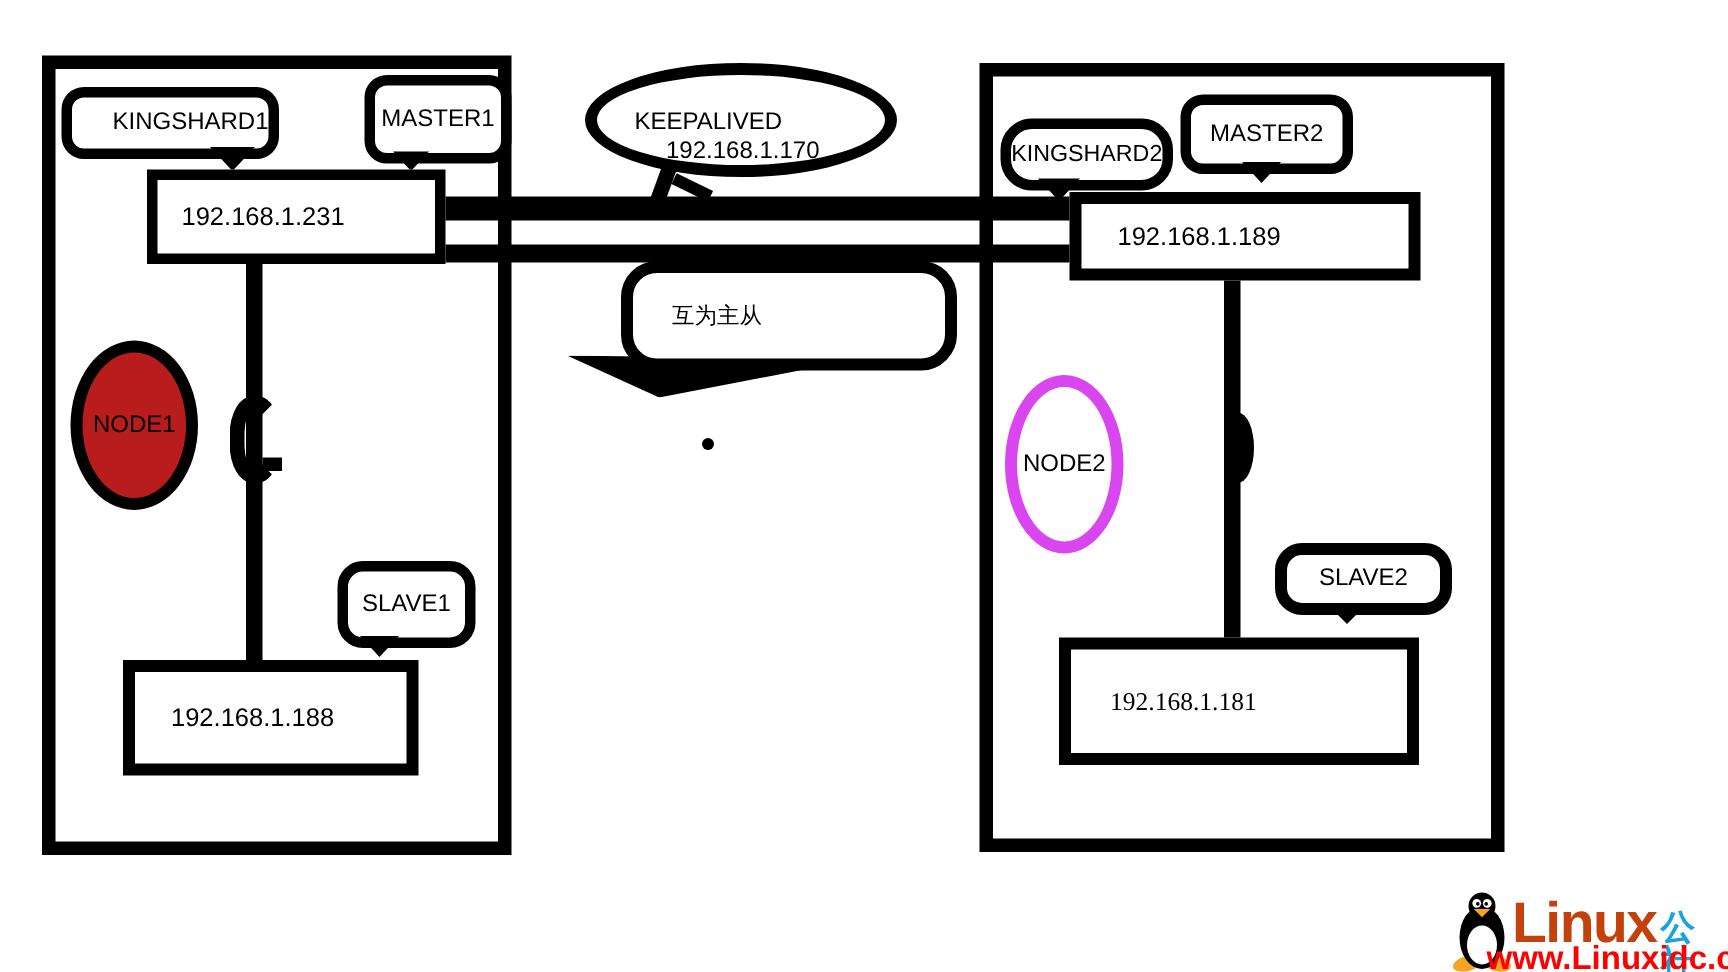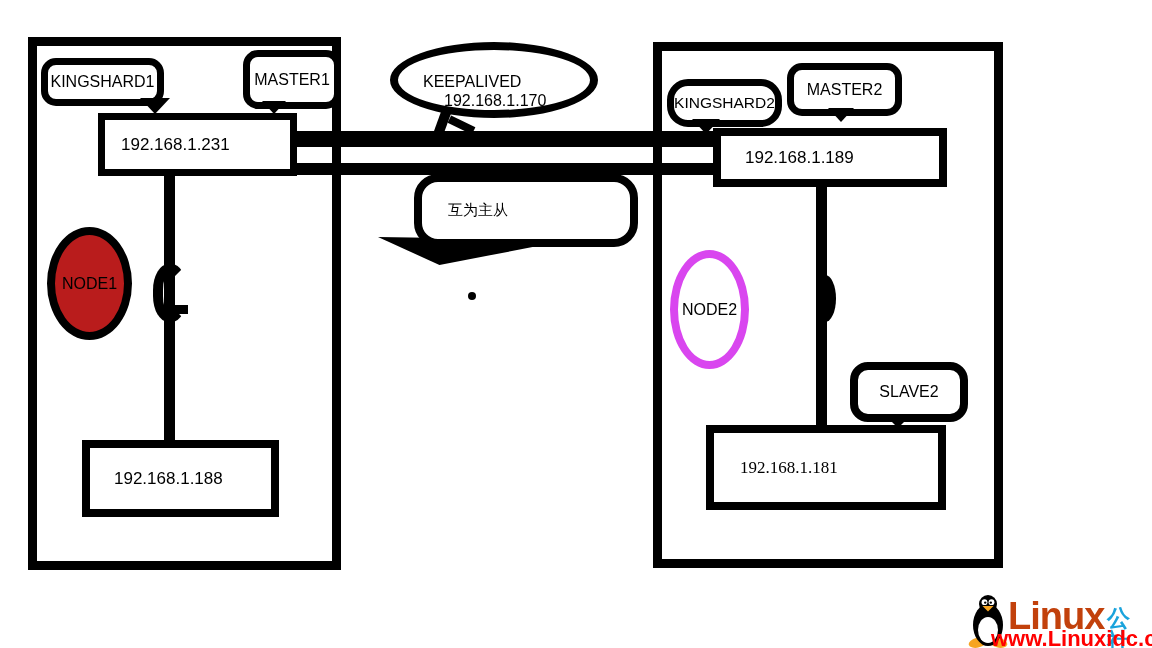--- a/index.html
+++ b/index.html
@@ -33,38 +33,42 @@
   <div class="abs outline" style="left:28px; top:37px; width:313px; height:533px; border-width:9px;"></div>
 
   <div class="abs fill" style="left:294px; top:131px; width:424px; height:16px;"></div>
   <div class="abs fill" style="left:294px; top:163px; width:424px; height:12px;"></div>
 
   <div class="abs fill" style="left:164px; top:173px; width:11px; height:274px;"></div>
 
   <div class="abs" style="left:153px; top:264px; width:34px; height:58px; border:10px solid #000; border-right-color:transparent; border-radius:45%;"></div>
   <div class="abs fill" style="left:175px; top:305px; width:13px; height:9px;"></div>
 
-  <div class="abs bubble flexc" style="left:41px; top:58px; width:123px; height:48px;">
+  <div class="abs bubble flexc" style="left:41px; top:58px; width:145px; height:48px;justify-content:flex-end;">
     <span class="lbl">KINGSHARD1</span>
     <span class="tail-tri" style="left:92px;"></span>
   </div>
 
   <div class="abs bubble flexc" style="left:223px; top:50px; width:98px; height:59px;margin-left:20px;">
     <span class="lbl">MASTER1</span>
     <span class="tail-tri" style="left:12px; border-left-width:12px; border-right-width:12px; border-top-width:13px; bottom:-12px;"></span>
   </div>
 
   <div class="abs wbox flexl ip" style="left:98px; top:113px; width:199px; height:63px; border-width:7px; padding-left:16px;">
     <span>192.168.1.231</span>
   </div>
 
   <div class="abs flexc" style="left:47px; top:227px; width:85px; height:113px; border:8px solid #000; border-radius:50%; background:#b91c1c;">
     <span class="lbl">NODE1</span>
   </div>
 
+  <div class="abs bubble flexc" style="left:225px; top:374px; width:92px; height:58px; border-radius:17px;">
+    <span class="lbl">SLAVE1</span>
+    <span class="tail-tri" style="left:8px; border-left-width:13px; border-right-width:13px; border-top-width:14px; bottom:-13px;"></span>
+  </div>
 
   <div class="abs wbox flexl ip" style="left:82px; top:440px; width:197px; height:77px; border-width:8px; padding-left:24px;">
     <span>192.168.1.188</span>
   </div>
 
   <div class="abs" style="left:430px; top:100px; width:10px; height:42px; background:#000; transform:rotate(20deg); transform-origin:bottom left;"></div>
   <div class="abs" style="left:448px; top:121px; width:27px; height:8px; background:#000; transform:rotate(26deg);"></div>
   <div class="abs" style="left:390px; top:42px; width:208px; height:76px; border:8px solid #000; border-radius:50%; background:#fff;"></div>
   <div class="abs kp-text" style="left:423px; top:73px;">KEEPALIVED</div>
   <div class="abs kp-text" style="left:444px; top:92px;">192.168.1.170</div>
@@ -93,21 +97,21 @@
   </div>
 
   <div class="abs wbox flexl ip" style="left:713px; top:128px; width:234px; height:59px; border-width:8px; padding-left:24px;">
     <span>192.168.1.189</span>
   </div>
 
   <div class="abs flexc" style="left:670px; top:250px; width:79px; height:119px; border:8px solid #d946ef; border-radius:50%; background:#fff;">
     <span class="lbl">NODE2</span>
   </div>
 
-  <div class="abs bubble flexc" style="left:850px; top:362px; width:118px; height:60px; border-width:8px; border-radius:18px;">
+  <div class="abs bubble flexc" style="left:850px; top:362px; width:118px; height:48px; border-width:8px; border-radius:18px;">
     <span class="lbl">SLAVE2</span>
     <span class="tail-tri" style="left:26px; border-left-width:14px; border-right-width:14px; border-top-width:14px; bottom:-14px;"></span>
   </div>
 
   <div class="abs wbox flexl ip" style="left:706px; top:425px; width:240px; height:85px; border-width:8px; padding-left:26px;font-family:Liberation Serif, serif;">
     <span>192.168.1.181</span>
   </div>
 
   <div class="abs" style="left:966px; top:594px; width:44px; height:54px;">
     <svg viewBox="0 0 44 54" width="44" height="54">

